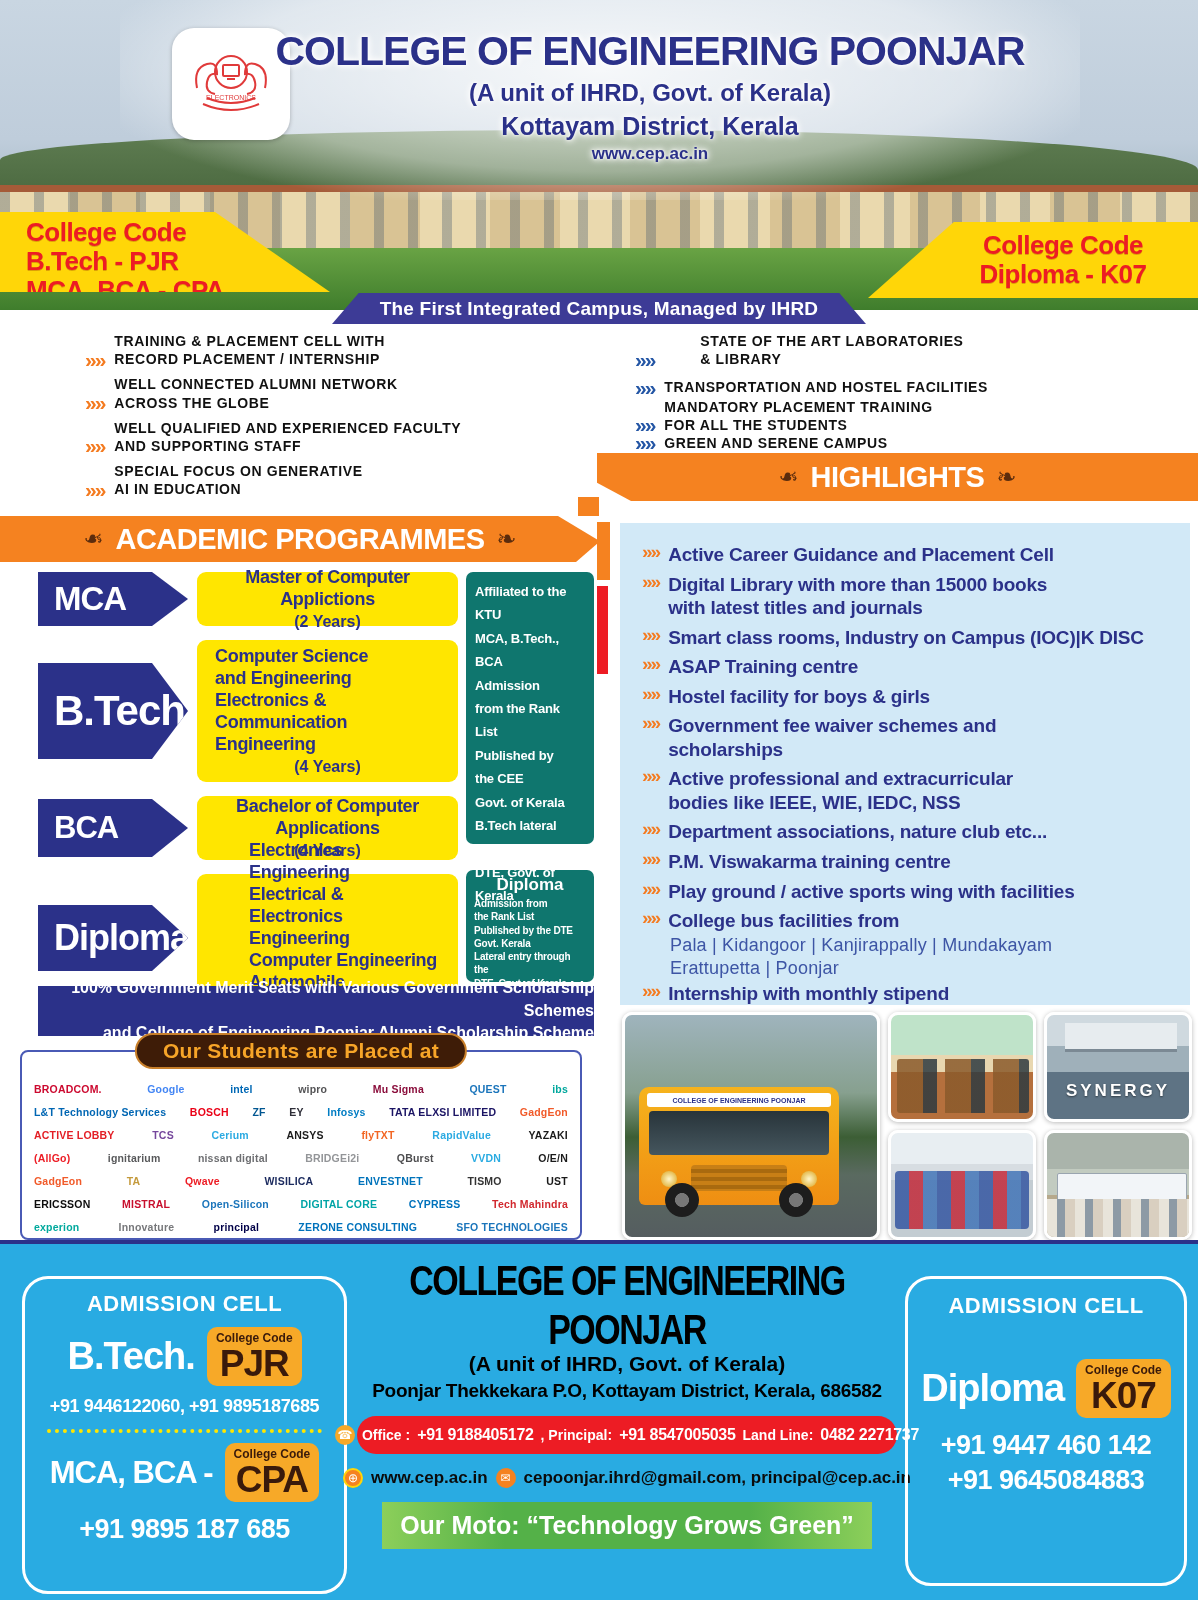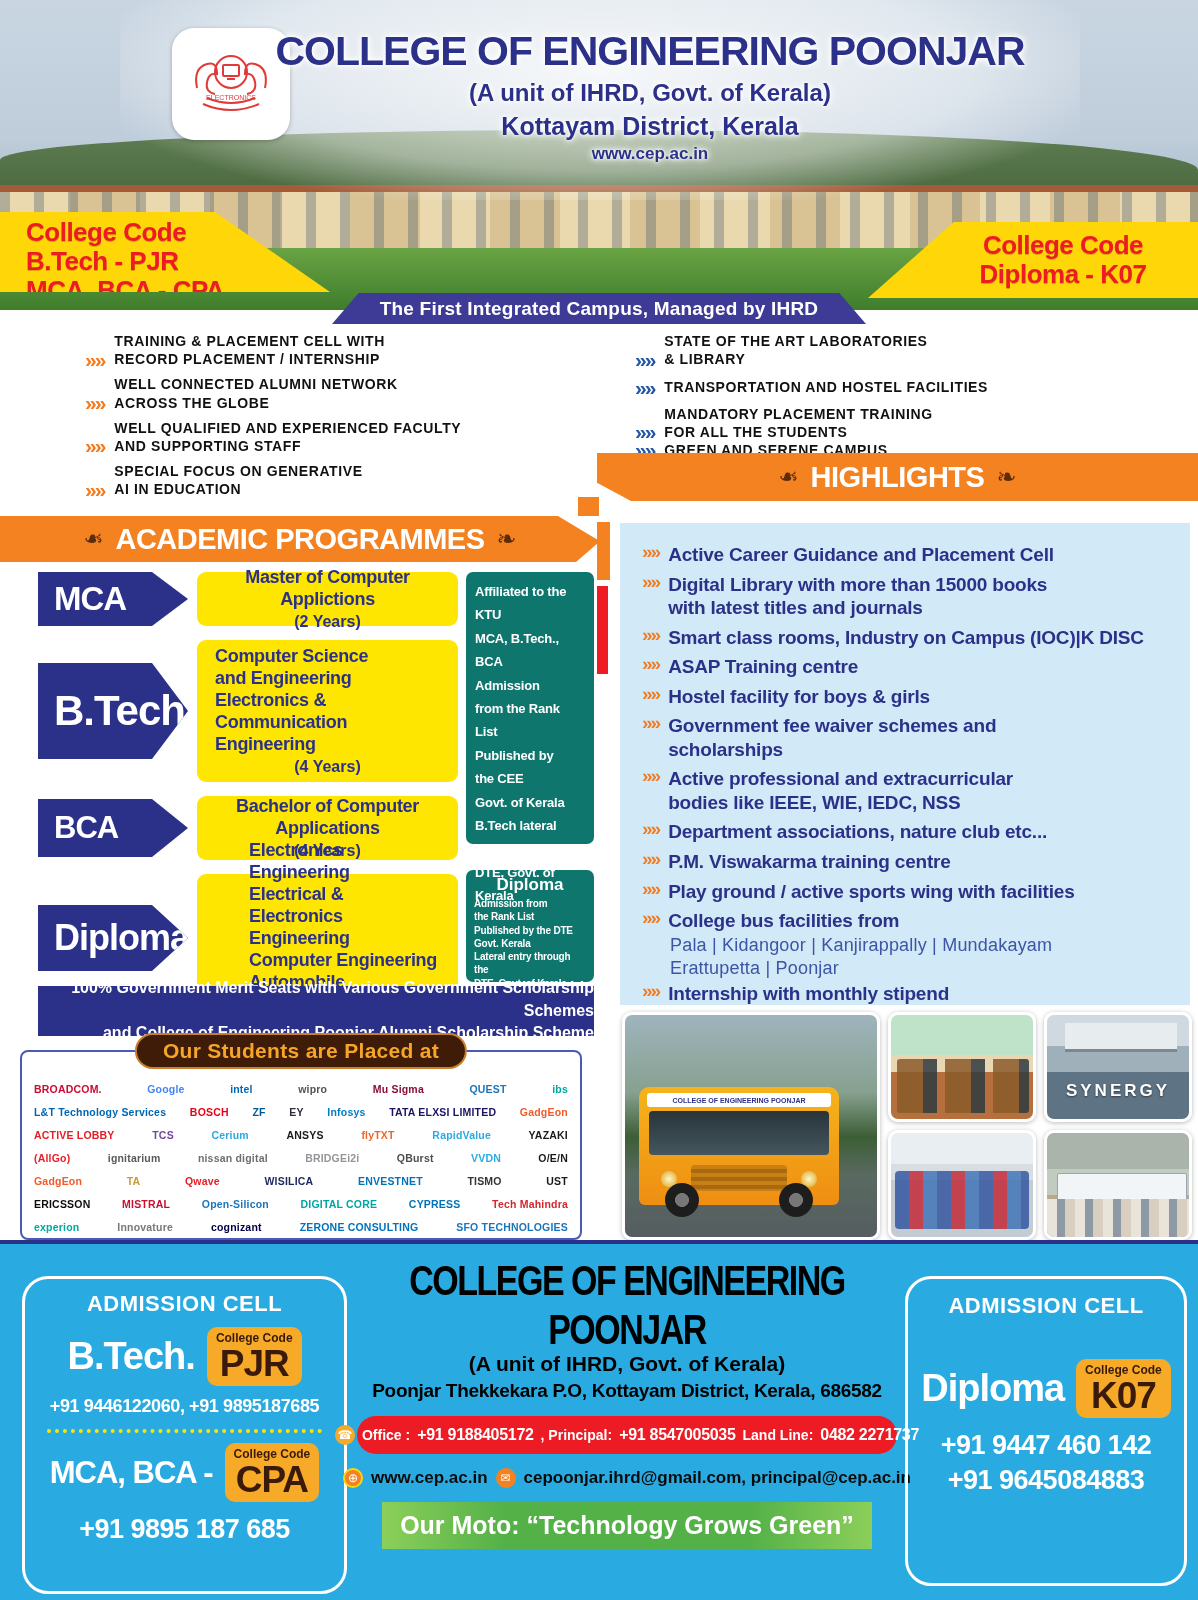--- a/index.html
+++ b/index.html
@@ -27,21 +27,21 @@
   .code-line{color:#ed1c24;font-weight:800;font-size:26px;line-height:1.12;letter-spacing:-.5px;text-shadow:0 1px 0 rgba(120,0,0,.25);}
   .ribbon{position:absolute;left:332px;top:293px;width:534px;height:31px;background:#3d3b96;
     clip-path:polygon(5% 0,95% 0,100% 100%,0 100%);display:flex;align-items:center;justify-content:center;}
   .ribbon-text{color:#fff;font-weight:800;font-size:19px;letter-spacing:.2px;}
 
   
   .feats-left{position:absolute;left:85px;top:332px;width:505px;}
   .feats-right{position:absolute;left:635px;top:332px;width:520px;}
   .feat{display:flex;align-items:flex-end;}
   .feats-left .feat{margin-bottom:7px;}
-  .fr-0{margin-bottom:10px;} .fr-1{margin-bottom:8px;} .fr-2{margin-bottom:10px;}
+  .fr-0{margin-bottom:10px;gap:36px;} .fr-1{margin-bottom:1px;} .fr-2{margin-bottom:10px;}
   .chev{font-size:21px;font-weight:800;line-height:.85;margin-right:10px;letter-spacing:-2px;}
   .chev:before{content:"\00bb\00bb";}
   .chev.o{color:#f47b20;} .chev.b{color:#2456a5;}
   .ftext{font-size:14px;font-weight:800;color:#111;letter-spacing:.6px;line-height:1.3;}
   .ml{white-space:pre-line;}
 
   
   .acad-banner{position:absolute;left:0;top:516px;width:600px;height:46px;background:#f58220;
     clip-path:polygon(0 0,93% 0,100% 55%,96% 100%,0 100%);display:flex;align-items:center;justify-content:center;}
   .notch-a{position:absolute;left:578px;top:497px;width:21px;height:19px;background:#f58220;}
@@ -443,21 +443,21 @@
           <span class="logo" style="color: rgb(12, 12, 12);">ERICSSON</span>
           <span class="logo" style="color: rgb(200, 16, 46);">MISTRAL</span>
           <span class="logo" style="color: rgb(27, 117, 187);">Open-Silicon</span>
           <span class="logo" style="color: rgb(0, 164, 166);">DIGITAL CORE</span>
           <span class="logo" style="color: rgb(0, 114, 188);">CYPRESS</span>
           <span class="logo" style="color: rgb(209, 40, 46);">Tech Mahindra</span>
         </div>
         <div class="lrow">
           <span class="logo" style="color: rgb(0, 169, 157);">experion</span>
           <span class="logo" style="color: rgb(119, 120, 123);">Innovature</span>
-          <span class="logo" style="color: rgb(0, 0, 72);">cognizant</span>
+          <span class="logo" style="color: rgb(0, 0, 72);">principal</span>
           <span class="logo" style="color: rgb(0, 114, 188);">ZERONE CONSULTING</span>
           <span class="logo" style="color: rgb(27, 117, 187);">SFO TECHNOLOGIES</span>
         </div>
       </div>
   </div>
 
   <div class="photos">
     <div class="photo ph-bus">
       <div class="bus-body">
         <div class="bus-strip">

